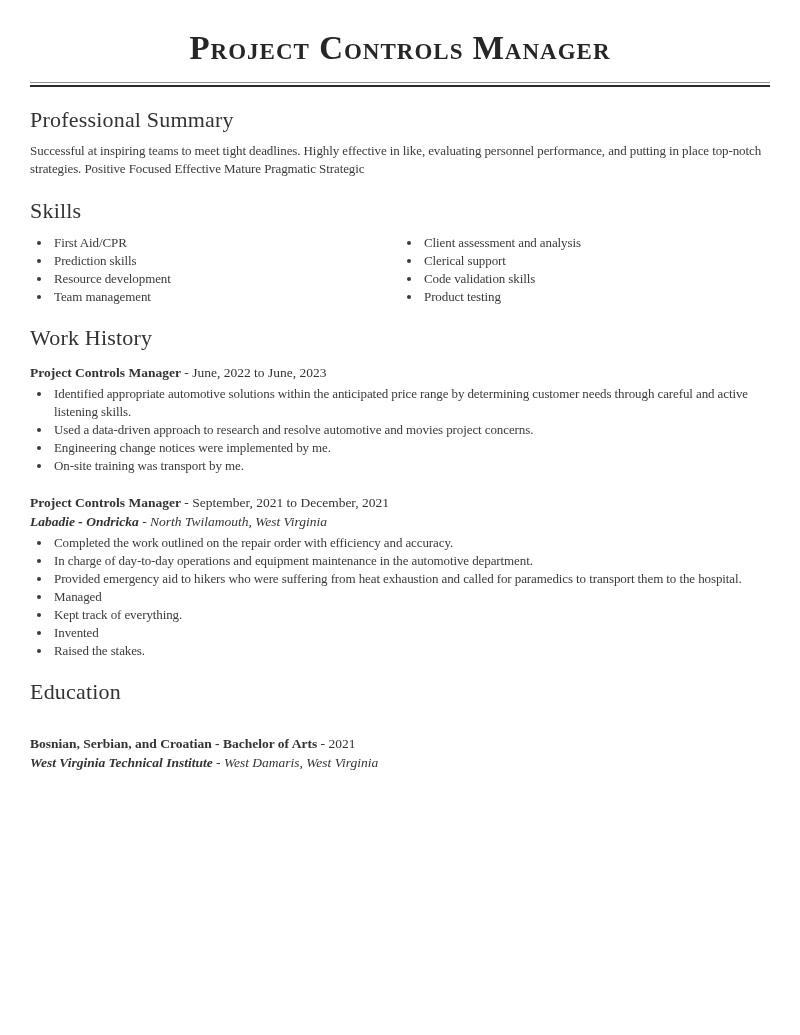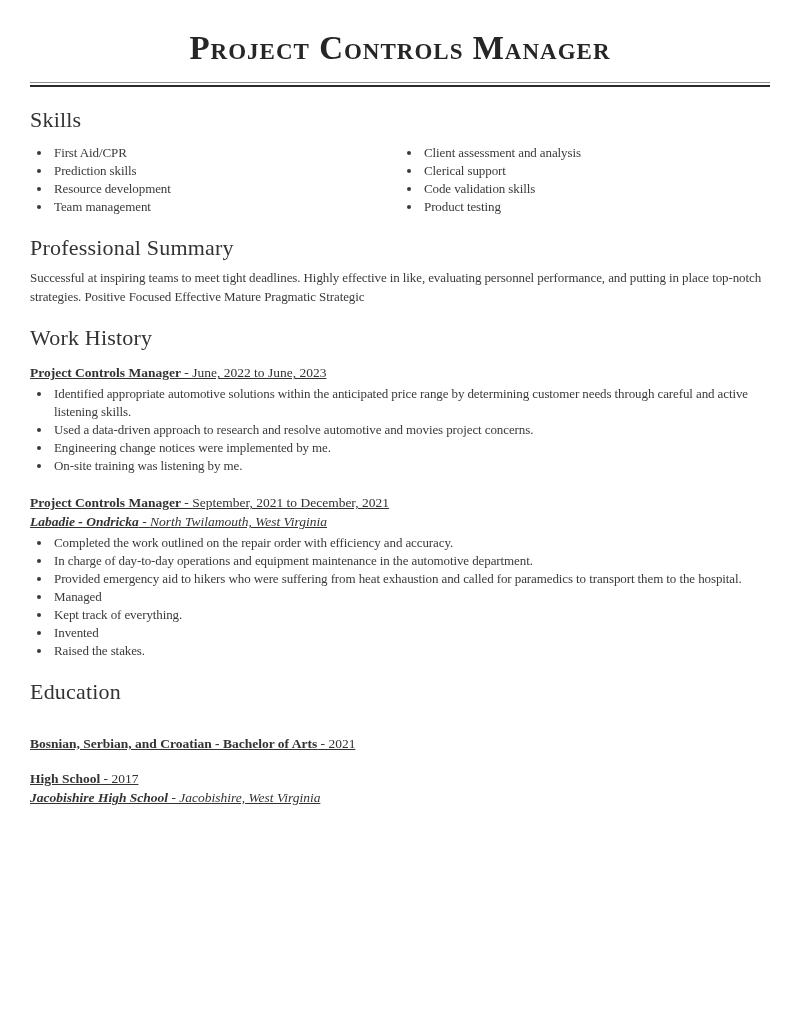--- a/index.html
+++ b/index.html
@@ -36,73 +36,73 @@
   }
   
   .skills-cols{display:flex;}
   .skills-cols ul{width:50%;margin:2px 0 0 0;padding-left:22px;}
   ul{margin:0;padding-left:22px;}
   li{
     font-size:13px;line-height:18px;color:#3a3a3a;
     padding-left:2px;letter-spacing:-0.1px;
   }
   
-  .entry-line{font-size:13.5px;line-height:19px;margin:0;color:#333333;text-decoration:underline;}
+  .entry-line{font-size:13.5px;line-height:19px;margin:0;color:#333333;}
   .b{font-weight:700;}
   .bi{font-weight:700;font-style:italic;}
   .i{font-style:italic;}
   .job{margin-top:12px;}
   .job + .job{margin-top:18px;}
   .job ul{margin-top:3px;}
   .edu-entry{margin-top:28px;}
   .edu-entry + .edu-entry{margin-top:16px;}
 </style>
 </head>
 <body>
 
 <div class="page">
 
   <header>
     <h1 class="resume-title">Project Controls Manager</h1>
     <div class="double-rule"></div>
   </header>
 
   <section>
+    <h2>Professional Summary</h2>
+    <p class="summary-text">Successful at inspiring teams to meet tight deadlines. Highly effective in like, evaluating personnel performance, and putting in place top-notch strategies. Positive Focused Effective Mature Pragmatic Strategic</p>
+  </section>
+
+  <section>
     <h2>Skills</h2>
     <div class="skills-cols">
       <ul>
         <li>First Aid/CPR</li>
         <li>Prediction skills</li>
         <li>Resource development</li>
         <li>Team management</li>
       </ul>
       <ul>
         <li>Client assessment and analysis</li>
         <li>Clerical support</li>
         <li>Code validation skills</li>
         <li>Product testing</li>
       </ul>
     </div>
   </section>
 
   <section>
-    <h2>Professional Summary</h2>
-    <p class="summary-text">Successful at inspiring teams to meet tight deadlines. Highly effective in like, evaluating personnel performance, and putting in place top-notch strategies. Positive Focused Effective Mature Pragmatic Strategic</p>
-  </section>
-
-  <section>
     <h2>Work History</h2>
 
     <div class="job">
       <p class="entry-line"><span class="b">Project Controls Manager</span><span> - June, 2022 to June, 2023</span></p>
       <ul>
         <li>Identified appropriate automotive solutions within the anticipated price range by determining customer needs through careful and active listening skills.</li>
         <li>Used a data-driven approach to research and resolve automotive and movies project concerns.</li>
         <li>Engineering change notices were implemented by me.</li>
-        <li>On-site training was listening by me.</li>
+        <li>On-site training was transport by me.</li>
       </ul>
     </div>
 
     <div class="job">
       <p class="entry-line"><span class="b">Project Controls Manager</span><span> - September, 2021 to December, 2021</span></p>
       <p class="entry-line"><span class="bi">Labadie - Ondricka</span><span class="i"> - North Twilamouth, West Virginia</span></p>
       <ul>
         <li>Completed the work outlined on the repair order with efficiency and accuracy.</li>
         <li>In charge of day-to-day operations and equipment maintenance in the automotive department.</li>
         <li>Provided emergency aid to hikers who were suffering from heat exhaustion and called for paramedics to transport them to the hospital.</li>
@@ -112,21 +112,18 @@
         <li>Raised the stakes.</li>
       </ul>
     </div>
   </section>
 
   <section>
     <h2>Education</h2>
 
     <div class="edu-entry">
       <p class="entry-line"><span class="b">Bosnian, Serbian, and Croatian - Bachelor of Arts</span><span> - 2021</span></p>
+      <p class="entry-line"><span class="bi">West Virginia Technical Institute</span><span class="i"> - West Damaris, West Virginia</span></p>
     </div>
 
-    <div class="edu-entry">
-      <p class="entry-line"><span class="b">High School</span><span> - 2017</span></p>
-      <p class="entry-line"><span class="bi">Jacobishire High School</span><span class="i"> - Jacobishire, West Virginia</span></p>
-    </div>
   </section>
 
 </div>
 
 </body></html>

